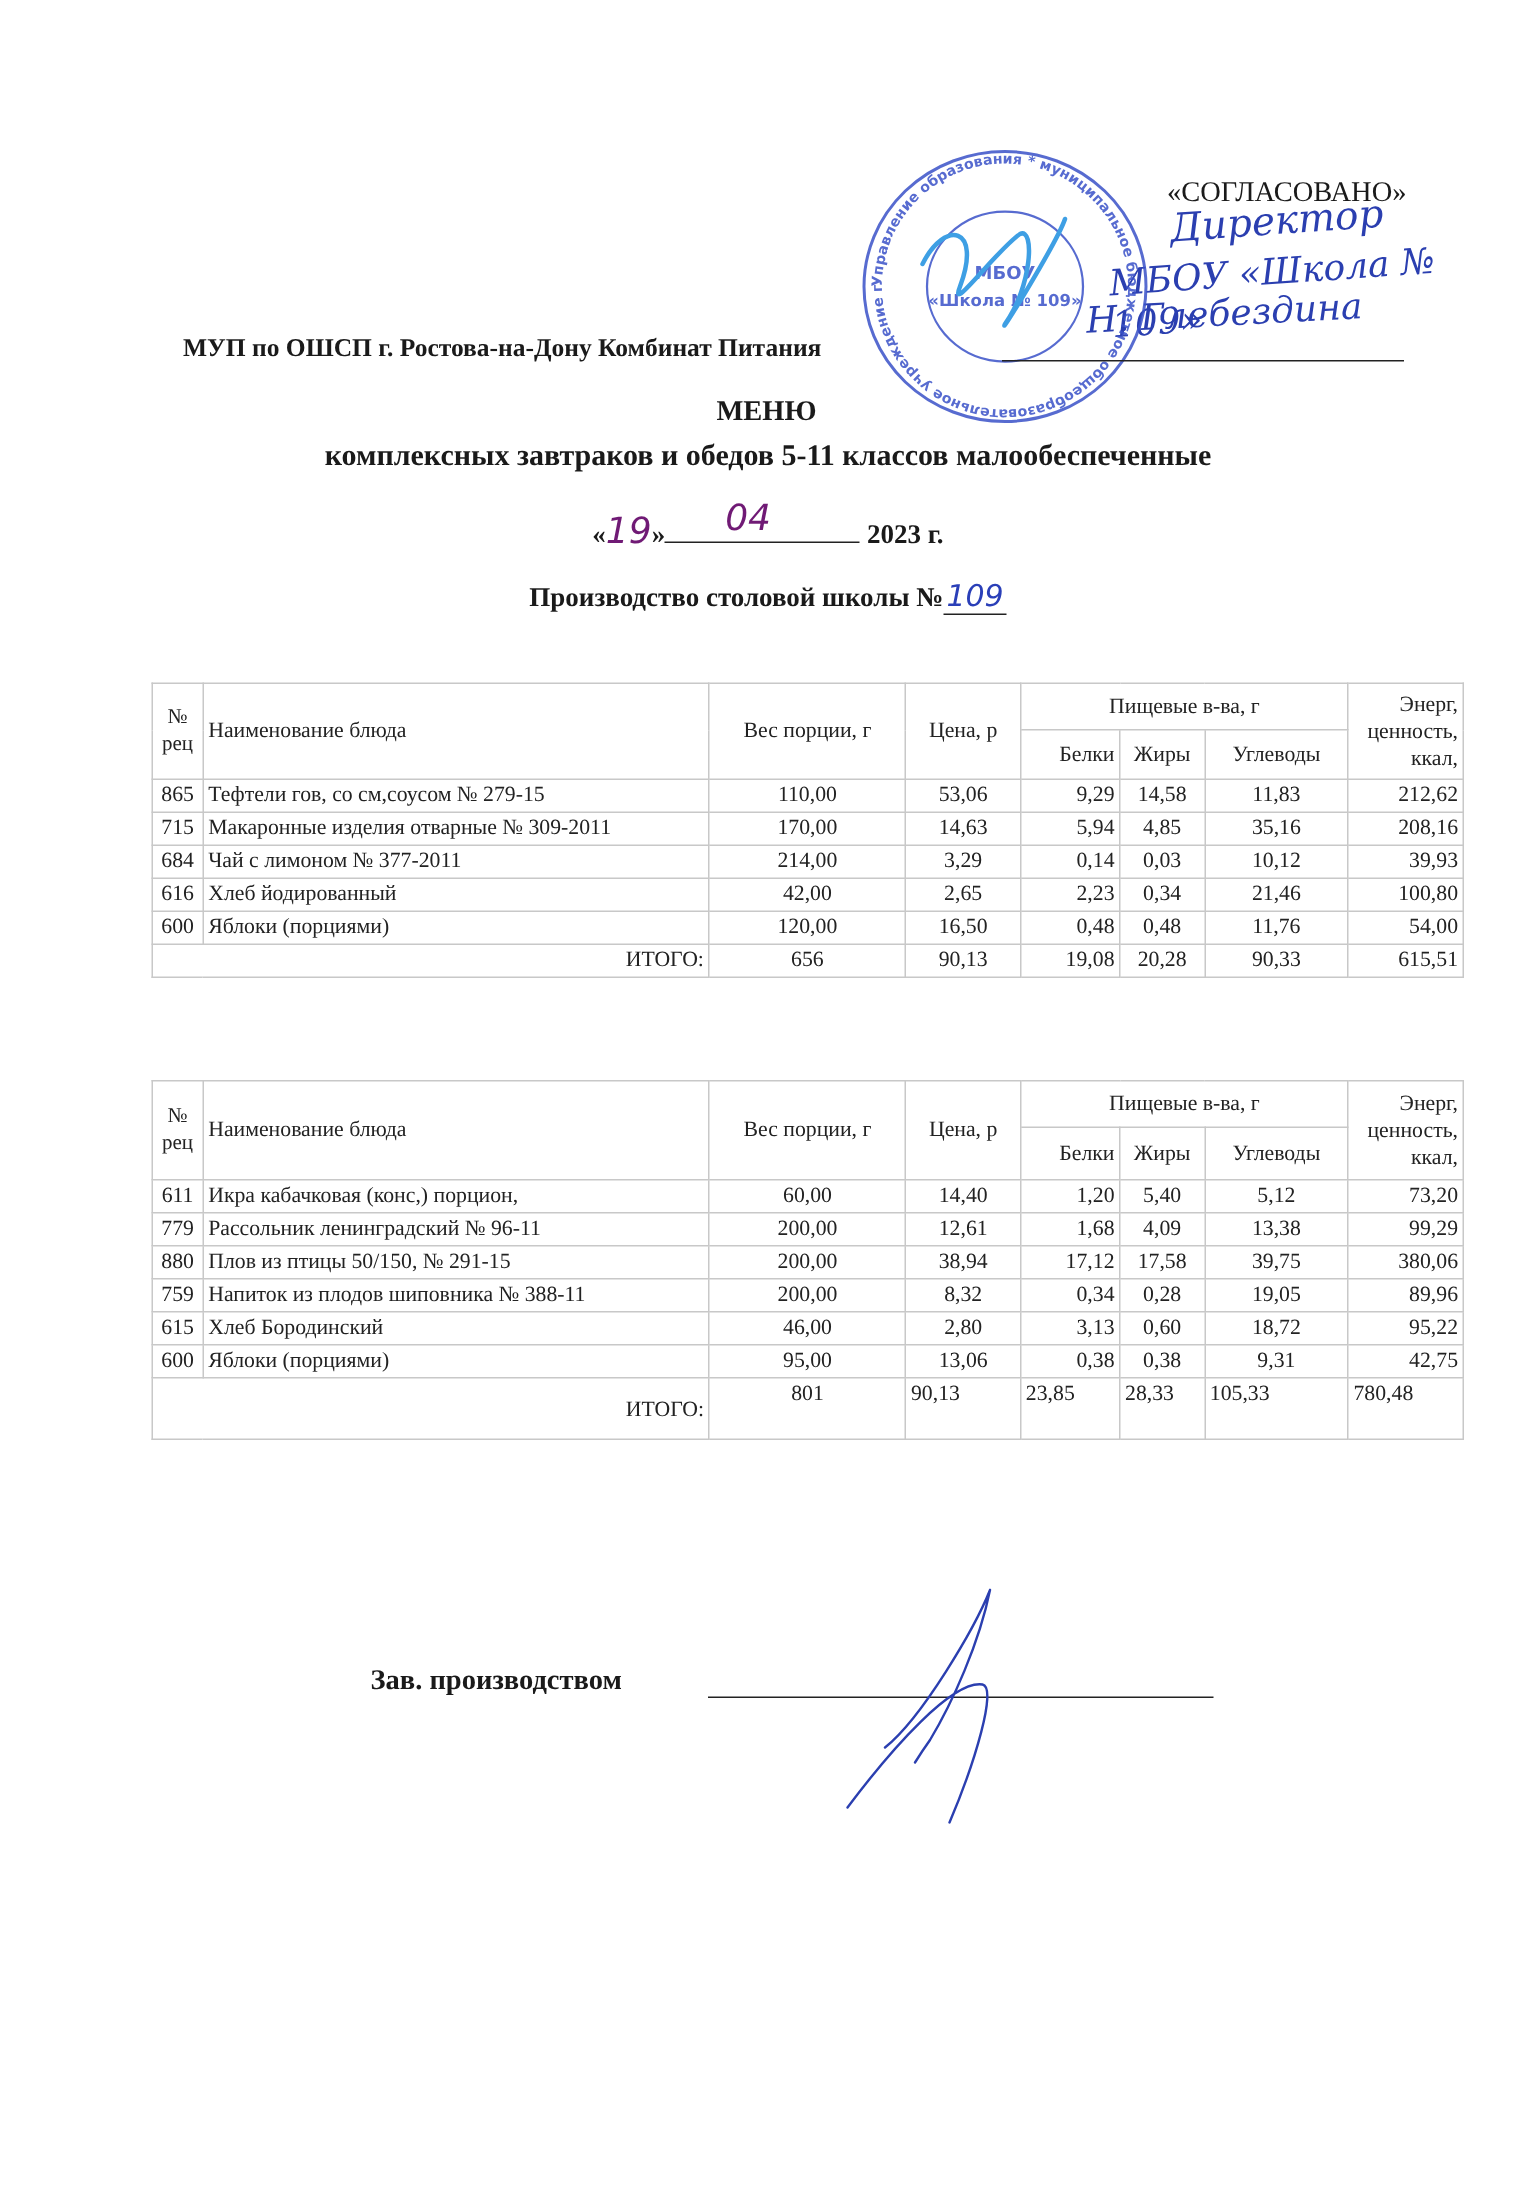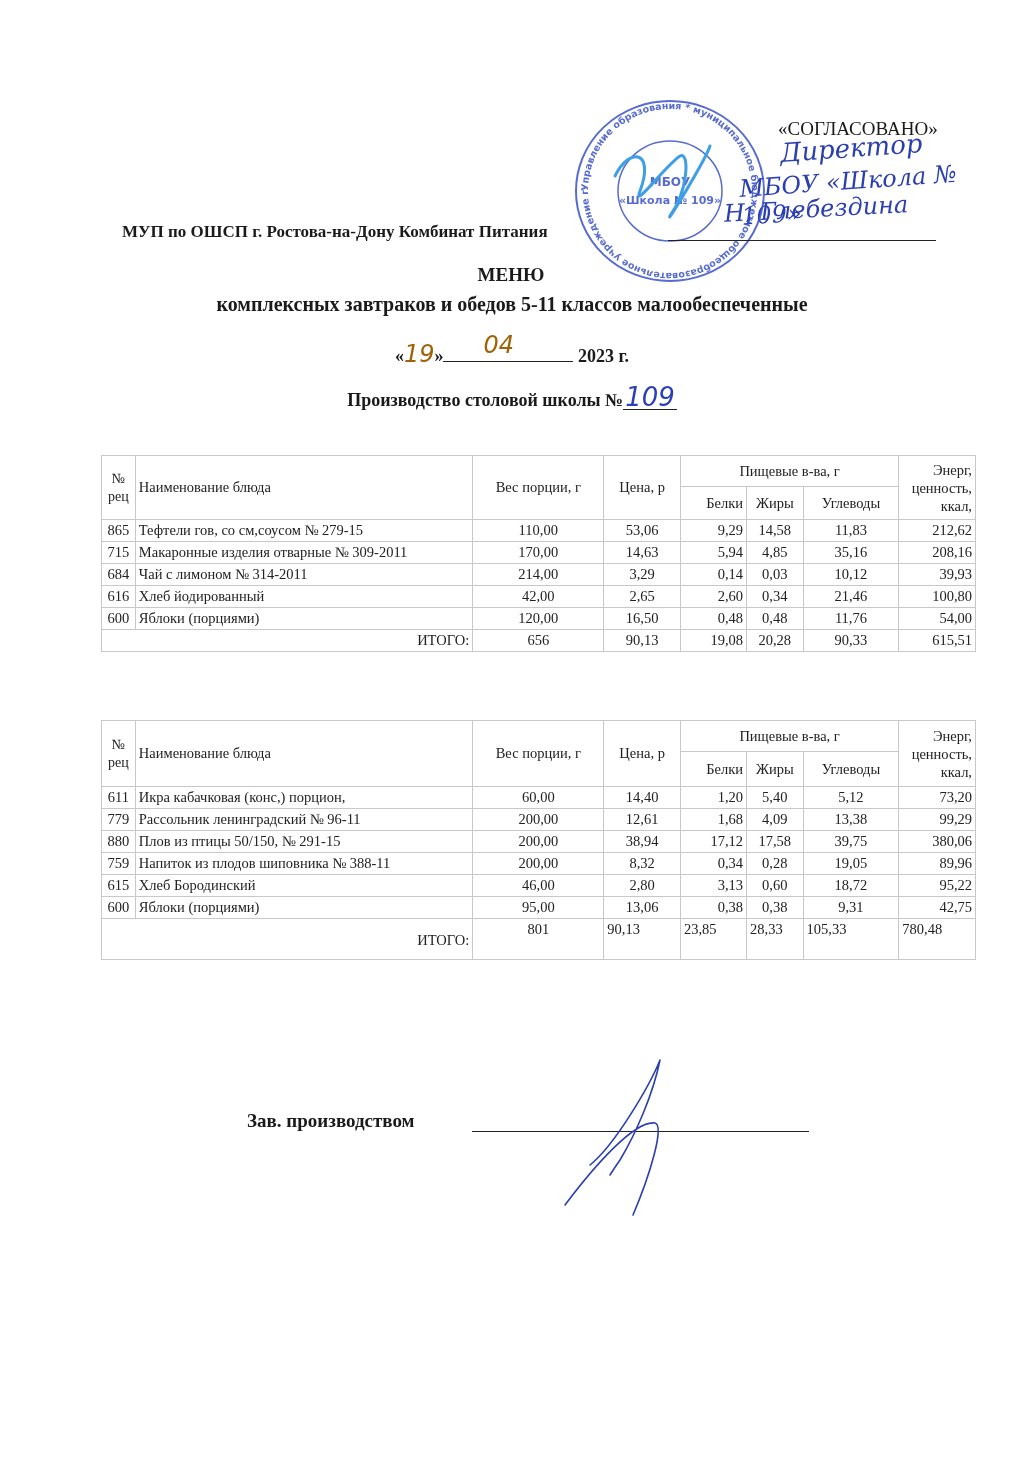--- a/index.html
+++ b/index.html
@@ -8,23 +8,23 @@
   .abs { position: absolute; }
 
   
   #approved { left: 778px; top: 118px; font-size: 19px; }
   #company { left: 122px; top: 222px; font-size: 17px; font-weight: bold; white-space: nowrap; }
   #company-line { left: 668px; top: 240px; width: 268px; border-bottom: 1.5px solid #222; }
   #title { left: 0; width: 1022px; top: 264px; text-align: center; font-size: 19px; font-weight: bold; }
   #subtitle { left: 0; width: 1024px; top: 293px; text-align: center; font-size: 20px; font-weight: bold; }
   #date-row { left: 0; width: 1024px; top: 340px; text-align: center; font-size: 18px; font-weight: bold; }
   #date-row .blank { display: inline-block; width: 130px; border-bottom: 1.5px solid #222; height: 16px; vertical-align: baseline; position: relative; }
-  #date-row .hw { font-family: "DejaVu Sans", sans-serif; font-style: italic; color: #a16207; font-weight: normal; font-size: 24px; }
+  #date-row .hw { font-family: "DejaVu Sans", sans-serif; font-style: italic; color: #701a75; font-weight: normal; font-size: 24px; }
   #school-row { left: 0; width: 1024px; top: 385px; text-align: center; font-size: 18px; font-weight: bold; }
-  #school-row .hw { font-family: "DejaVu Sans", sans-serif; font-style: italic; color: #2a3fb8; font-weight: normal; font-size: 26px;
+  #school-row .hw { font-family: "DejaVu Sans", sans-serif; font-style: italic; color: #2a3fb8; font-weight: normal; font-size: 20px;
                     border-bottom: 1.5px solid #222; display: inline-block; padding: 0 2px; line-height: 24px; }
 
   
   .hw-sig { font-family: "DejaVu Serif", serif; font-style: italic; color: #2b3fb0; }
   #sig-director { left: 780px; top: 133px; font-size: 26px; transform: rotate(-4deg); }
   #sig-school { left: 740px; top: 165px; font-size: 24px; transform: rotate(-4deg); }
   #sig-name { left: 724px; top: 195px; font-size: 24px; transform: rotate(-3deg); }
 
   
   #stamp { left: 570px; top: 96px; width: 200px; height: 190px; }
@@ -131,34 +131,34 @@
         <td class="c-name">Макаронные изделия отварные № 309-2011</td>
         <td class="c-weight">170,00</td>
         <td class="c-price">14,63</td>
         <td class="c-prot">5,94</td>
         <td class="c-fat">4,85</td>
         <td class="c-carb">35,16</td>
         <td class="c-energy">208,16</td>
       </tr>
       <tr>
         <td class="c-num">684</td>
-        <td class="c-name">Чай с лимоном № 314-2011</td>
+        <td class="c-name">Чай с лимоном № 377-2011</td>
         <td class="c-weight">214,00</td>
         <td class="c-price">3,29</td>
         <td class="c-prot">0,14</td>
         <td class="c-fat">0,03</td>
         <td class="c-carb">10,12</td>
         <td class="c-energy">39,93</td>
       </tr>
       <tr>
         <td class="c-num">616</td>
         <td class="c-name">Хлеб йодированный</td>
         <td class="c-weight">42,00</td>
         <td class="c-price">2,65</td>
-        <td class="c-prot">2,60</td>
+        <td class="c-prot">2,23</td>
         <td class="c-fat">0,34</td>
         <td class="c-carb">21,46</td>
         <td class="c-energy">100,80</td>
       </tr>
       <tr>
         <td class="c-num">600</td>
         <td class="c-name">Яблоки (порциями)</td>
         <td class="c-weight">120,00</td>
         <td class="c-price">16,50</td>
         <td class="c-prot">0,48</td>

